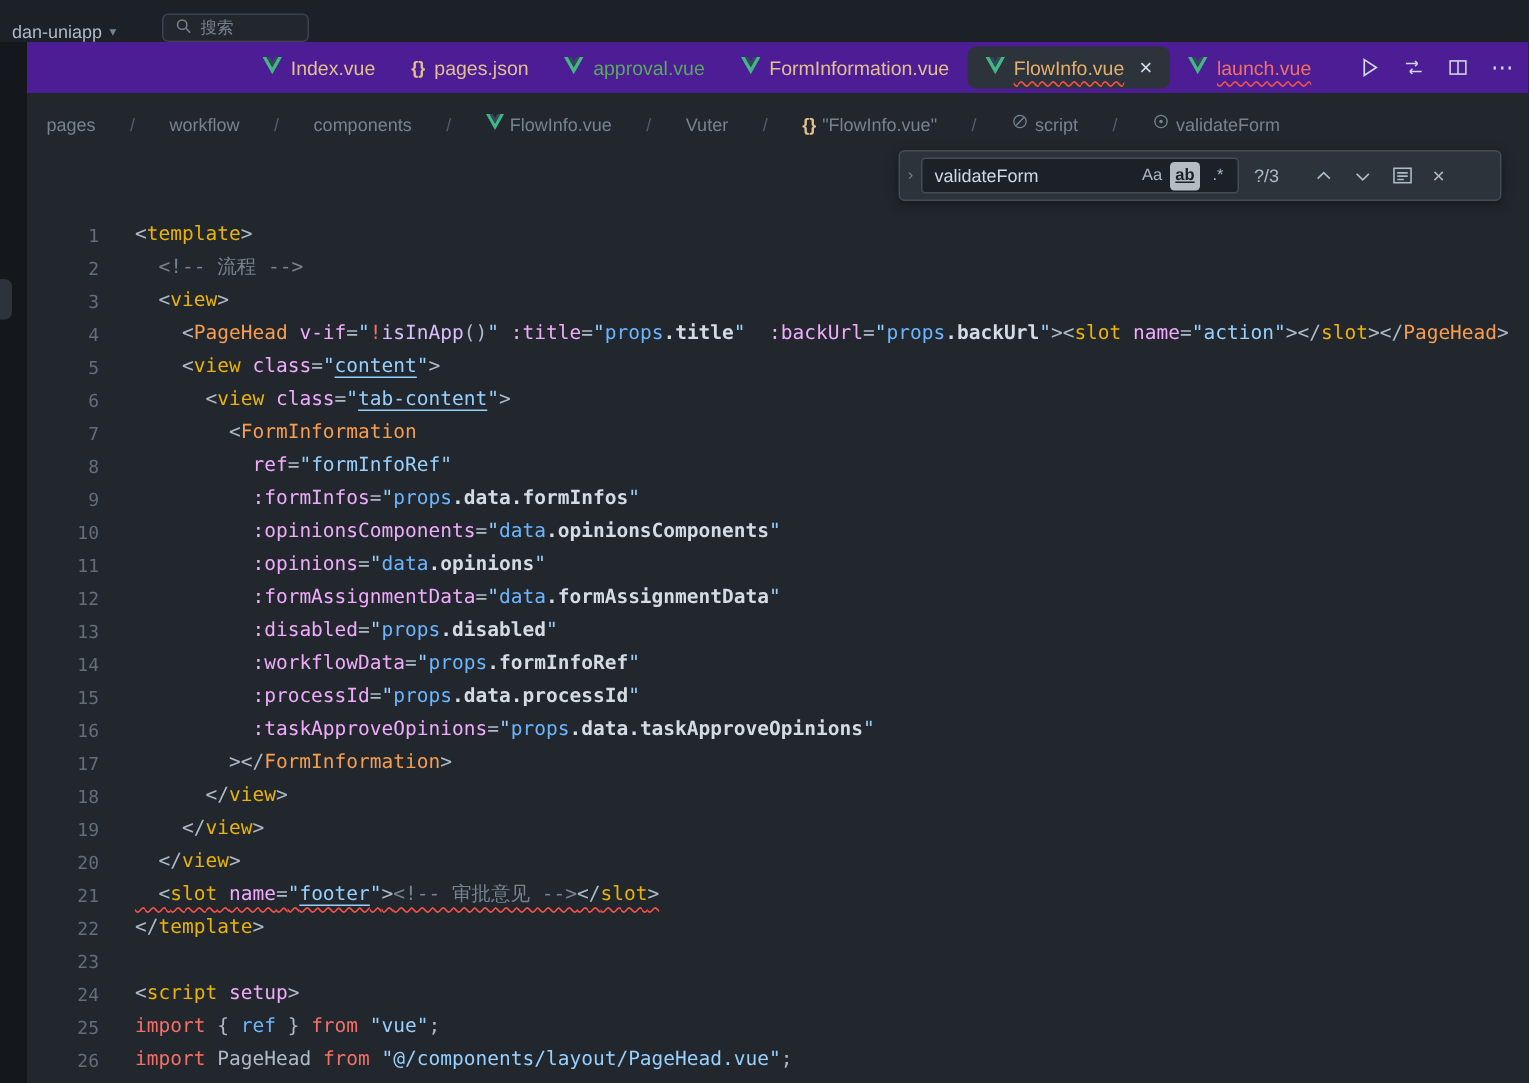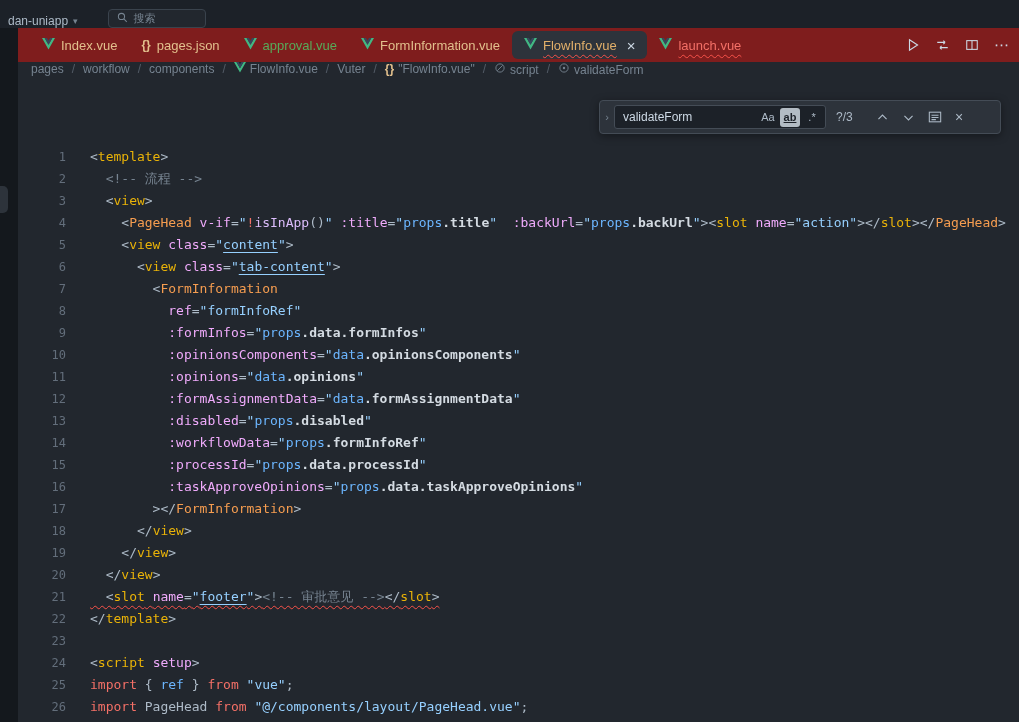--- a/index.html
+++ b/index.html
@@ -14,36 +14,36 @@
                border-radius:4px; display:flex; align-items:center; gap:6px; padding:0 8px;
                color:#768390; font-size:11px; cursor:pointer; }
 
   
   .workrow { display:flex; height:694px; }
   .leftstrip { width:18px; background:#14181d; position:relative; flex:none; }
   .strip-pill { position:absolute; top:158px; left:0; width:8px; height:27px; background:#2d333b; border-radius:0 5px 5px 0; }
   .main { flex:1; display:flex; flex-direction:column; min-width:0; }
 
   
-  .tabbar { height:34px; background:#7f1d1d; display:flex; align-items:center; padding-left:12px; position:relative; flex:none; }
+  .tabbar { height:34px; background:#4c1d95; display:flex; align-items:center; padding-left:12px; position:relative; flex:none;justify-content:center; }
   .tab { height:34px; display:flex; align-items:center; gap:6px; padding:0 12px; font-size:13px; cursor:pointer; color:#768390; }
   .tab.active { background:#2d333b; height:28px; border-radius:6px; }
   .tlabel.mod { color:#e2c08d; }
   .tlabel.add { color:#57ab5a; }
   .tlabel.err { color:#f47067; }
   .tlabel.act { color:#e2b06a; }
   .tlabel.sq  { text-decoration:underline; text-decoration-style:wavy; text-decoration-color:#f85149;
                 text-decoration-thickness:1px; text-underline-offset:4px; }
   .json-glyph { color:#e2c08d; font-weight:bold; font-size:12px; }
   .tclose { margin-left:4px; color:#cdd9e5; font-size:15px; line-height:1; cursor:pointer; }
   .tab-actions { position:absolute; right:10px; top:0; height:34px; display:flex; align-items:center; gap:15px; color:#cdd9e5; }
   .tab-actions .act-btn { cursor:pointer; display:flex; align-items:center; font-size:15px; color:#cdd9e5; }
 
   
-  .breadcrumbs { height:28px; display:flex; align-items:flex-start; gap:8px; padding-left:13px;
+  .breadcrumbs { height:28px; display:flex; align-items:flex-end; gap:23px; padding-left:13px;
                  font-size:12px; color:#768390; background:#22272e; flex:none; }
   .bc-item { display:flex; align-items:center; gap:4px; cursor:pointer; }
   .bc-sep { color:#545d68; }
 
   
   .editor { flex:1; position:relative; background:#22272e; overflow:hidden; }
   .code { padding-top:56px; font-family:"DejaVu Sans Mono",monospace; font-size:13px; }
   .code-line { display:flex; height:22px; line-height:22px; white-space:pre; }
   .ln { flex:0 0 48px; text-align:right; color:#636e7b; font-size:12px; }
   .lc { padding-left:24px; }

